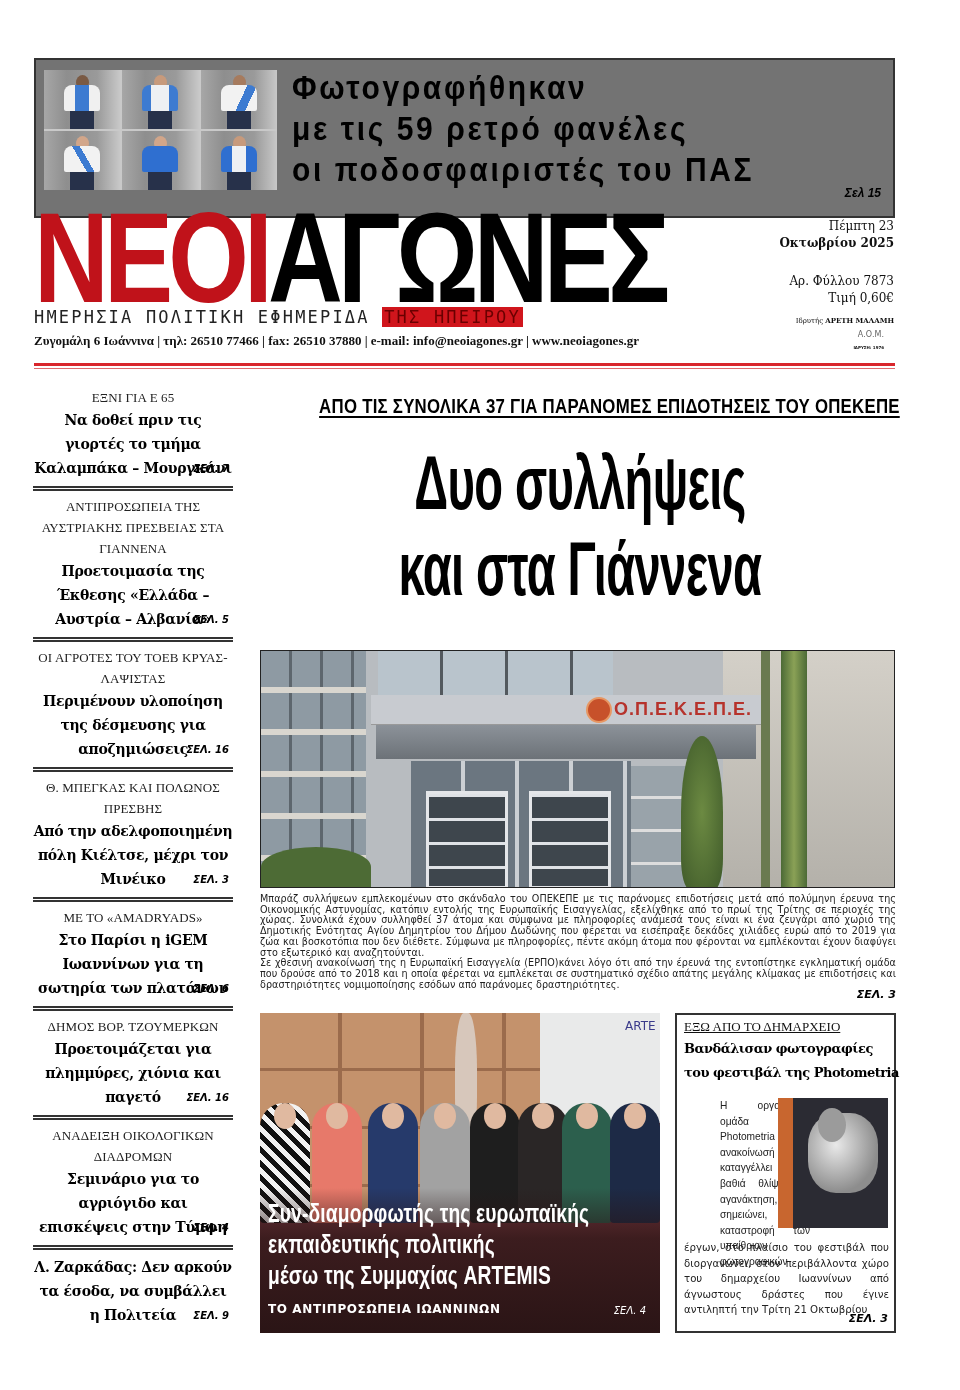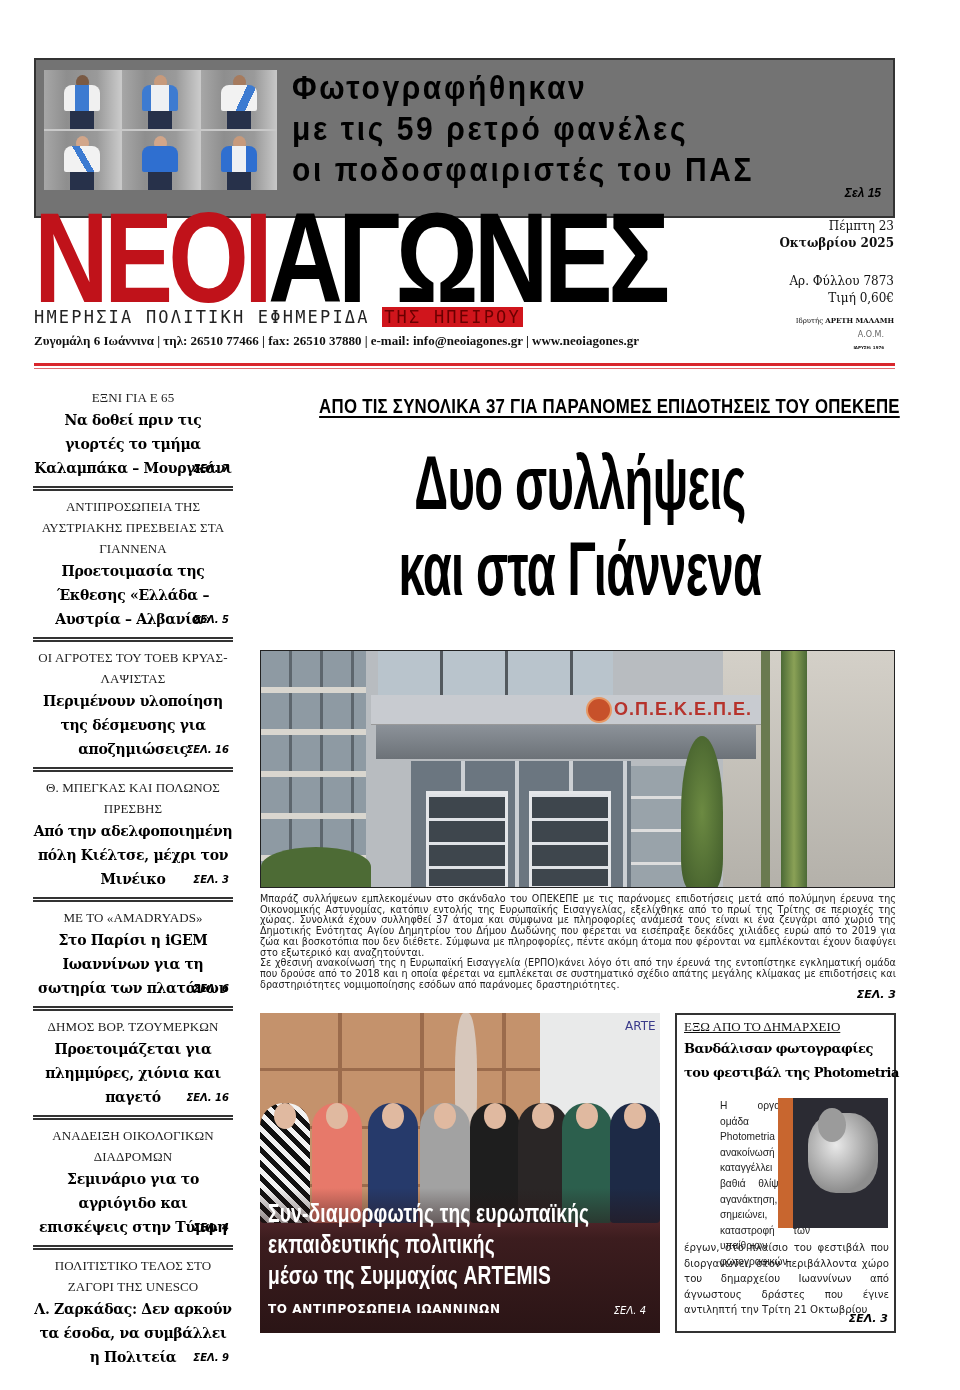--- a/index.html
+++ b/index.html
@@ -218,21 +218,20 @@
     <div class="sel">ΣΕΛ. 16</div>
   </div>
   <div class="dbl-rule"></div>
   <div class="brief">
     <div class="kicker">ΑΝΑΔΕΙΞΗ ΟΙΚΟΛΟΓΙΚΩΝ ΔΙΑΔΡΟΜΩΝ</div>
     <div class="headline">Σεμινάριο για το αγριόγιδο και επισκέψεις στην Τύμφη</div>
     <div class="sel">ΣΕΛ. 4</div>
   </div>
   <div class="dbl-rule"></div>
   <div class="brief">
-    <div class="kicker">ΠΟΛΙΤΙΣΤΙΚΟ ΤΕΛΟΣ ΣΤΟ ΖΑΓΟΡΙ ΤΗΣ UNESCO</div>
     <div class="headline">Λ. Ζαρκάδας: Δεν αρκούν τα έσοδα, να συμβάλλει η Πολιτεία</div>
     <div class="sel">ΣΕΛ. 9</div>
   </div>
 </div>
 
 <div class="lead-kicker">ΑΠΟ ΤΙΣ ΣΥΝΟΛΙΚΑ 37 ΓΙΑ ΠΑΡΑΝΟΜΕΣ ΕΠΙΔΟΤΗΣΕΙΣ ΤΟΥ ΟΠΕΚΕΠΕ</div>
 <div class="lead-title">
   <div>Δυο συλλήψεις</div>
   <div>και  στα Γιάννενα</div>
 </div>

